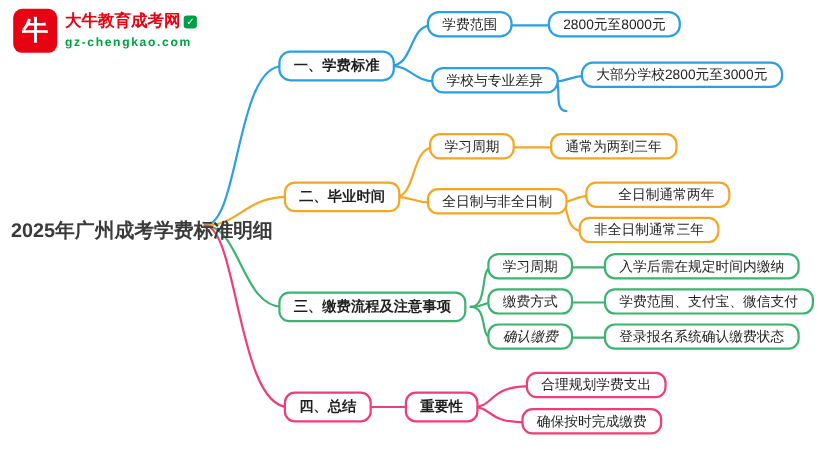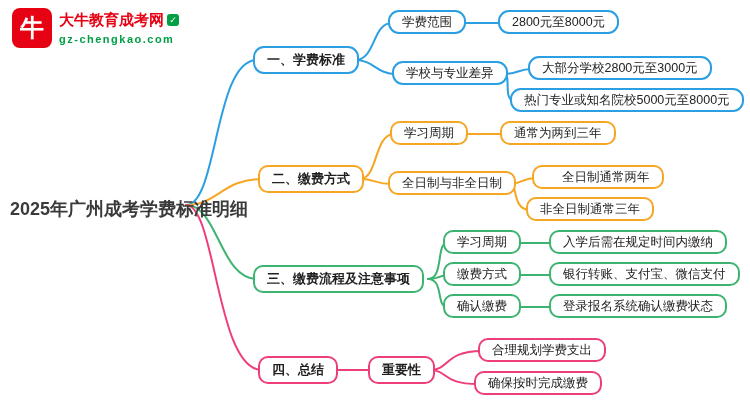--- a/index.html
+++ b/index.html
@@ -99,35 +99,34 @@
     </div>
   </div>
 
   <div class="root-label">2025年广州成考学费标准明细</div>
 
   <div class="node parent b-blue" style="left:253px;top:46px;">一、学费标准</div>
   <div class="node b-blue" style="left:388px;top:10px;">学费范围</div>
   <div class="node b-blue" style="left:498px;top:10px;">2800元至8000元</div>
   <div class="node b-blue" style="left:392px;top:61px;">学校与专业差异</div>
   <div class="node b-blue" style="left:528px;top:56px;">大部分学校2800元至3000元</div>
-  <div class="node b-blue" style="left:510px;top:88px;">热门专业或知名院校5000元至8000元</div>
 
-  <div class="node parent b-orange" style="left:258px;top:165px;">二、缴费方式</div>
+  <div class="node parent b-orange" style="left:258px;top:165px;">二、毕业时间</div>
   <div class="node b-orange" style="left:390px;top:121px;">学习周期</div>
   <div class="node b-orange" style="left:388px;top:171px;">全日制与非全日制</div>
   <div class="node b-orange" style="left:500px;top:121px;">通常为两到三年</div>
   <div class="node b-orange" style="left:532px;top:165px;padding-left:28px;">全日制通常两年</div>
   <div class="node b-orange" style="left:526px;top:197px;">非全日制通常三年</div>
 
   <div class="node parent b-green" style="left:253px;top:265px;text-align:right;">三、缴费流程及注意事项</div>
   <div class="node b-green" style="left:443px;top:230px;">学习周期</div>
   <div class="node b-green" style="left:549px;top:230px;">入学后需在规定时间内缴纳</div>
   <div class="node b-green" style="left:443px;top:262px;">缴费方式</div>
-  <div class="node b-green" style="left:549px;top:262px;">银行转账、支付宝、微信支付</div>
-  <div class="node b-green" style="left:443px;top:294px;">确认缴费</div>
+  <div class="node b-green" style="left:549px;top:262px;">学费范围、支付宝、微信支付</div>
+  <div class="node b-green" style="left:443px;top:294px;font-style:italic;">确认缴费</div>
   <div class="node b-green" style="left:549px;top:294px;">登录报名系统确认缴费状态</div>
 
   <div class="node parent b-pink" style="left:258px;top:356px;">四、总结</div>
   <div class="node parent b-pink" style="left:368px;top:356px;">重要性</div>
   <div class="node b-pink" style="left:478px;top:338px;">合理规划学费支出</div>
   <div class="node b-pink" style="left:474px;top:371px;">确保按时完成缴费</div>
 
 </div>
 
 </body></html>

